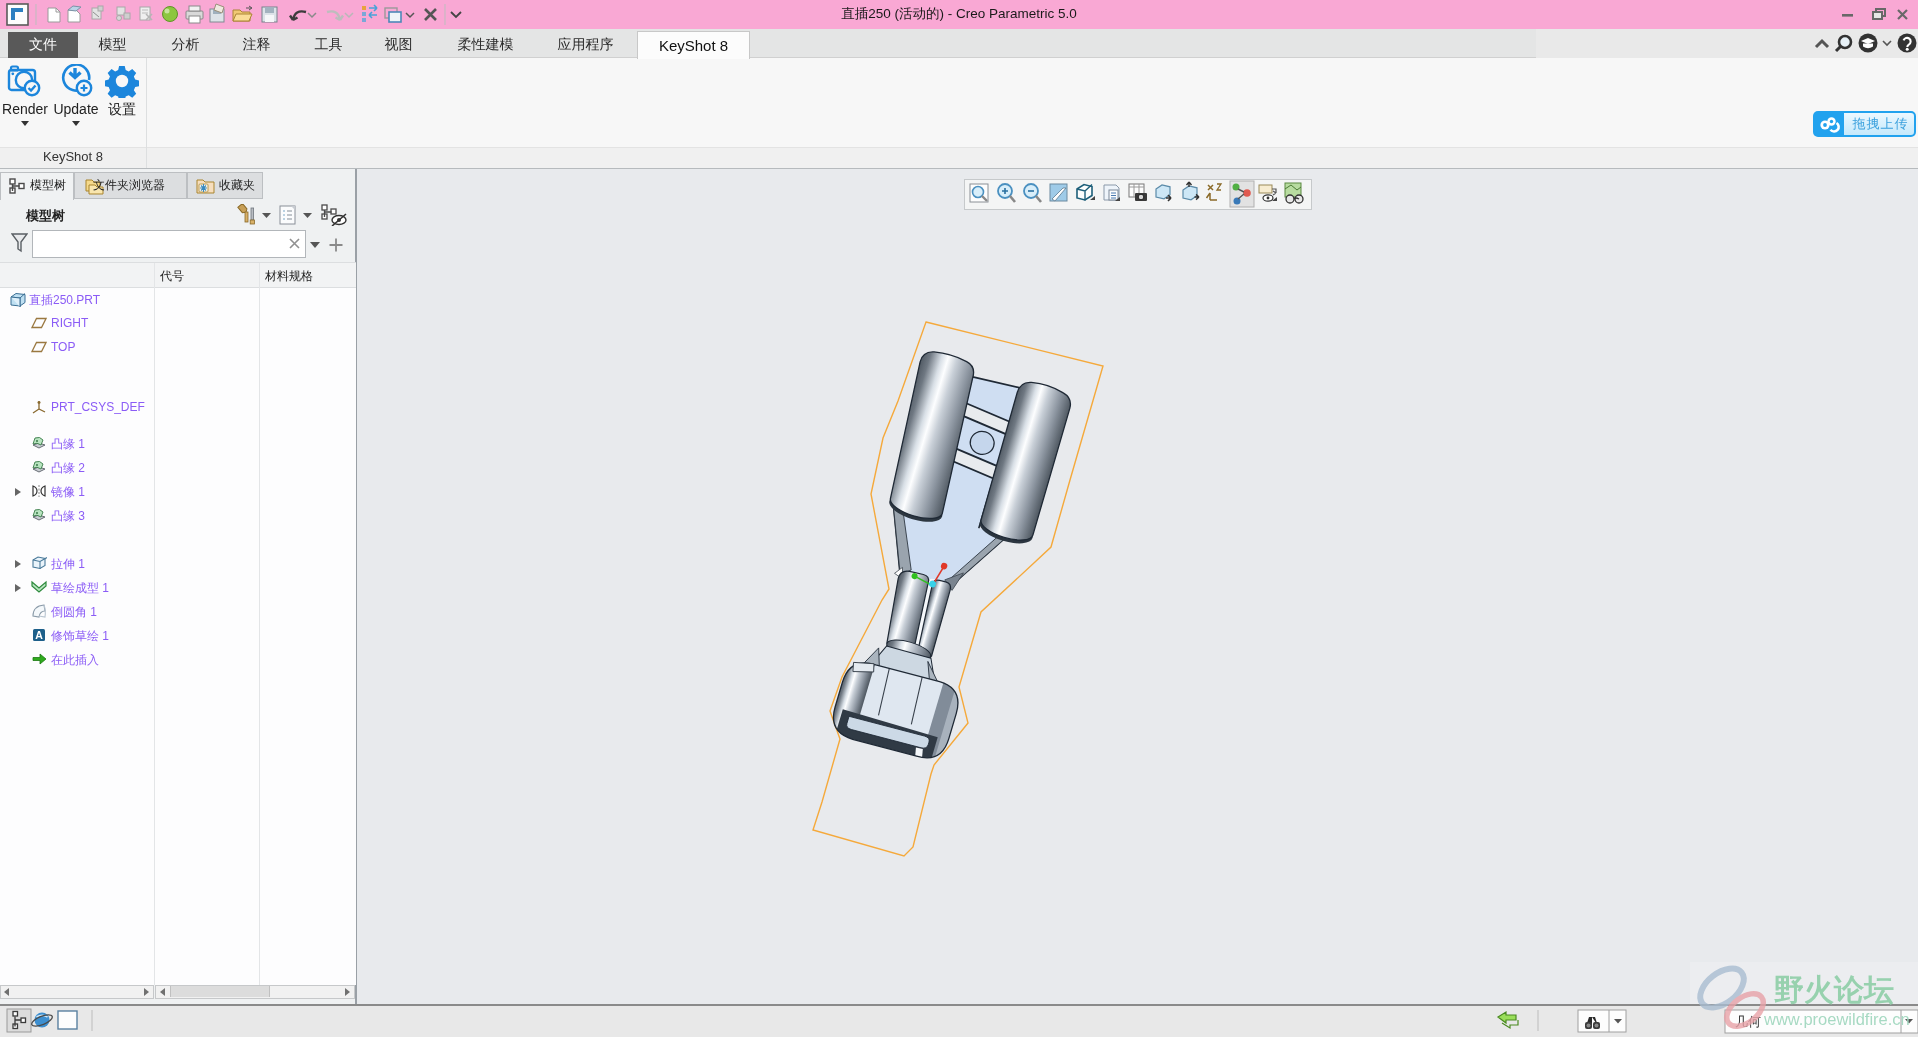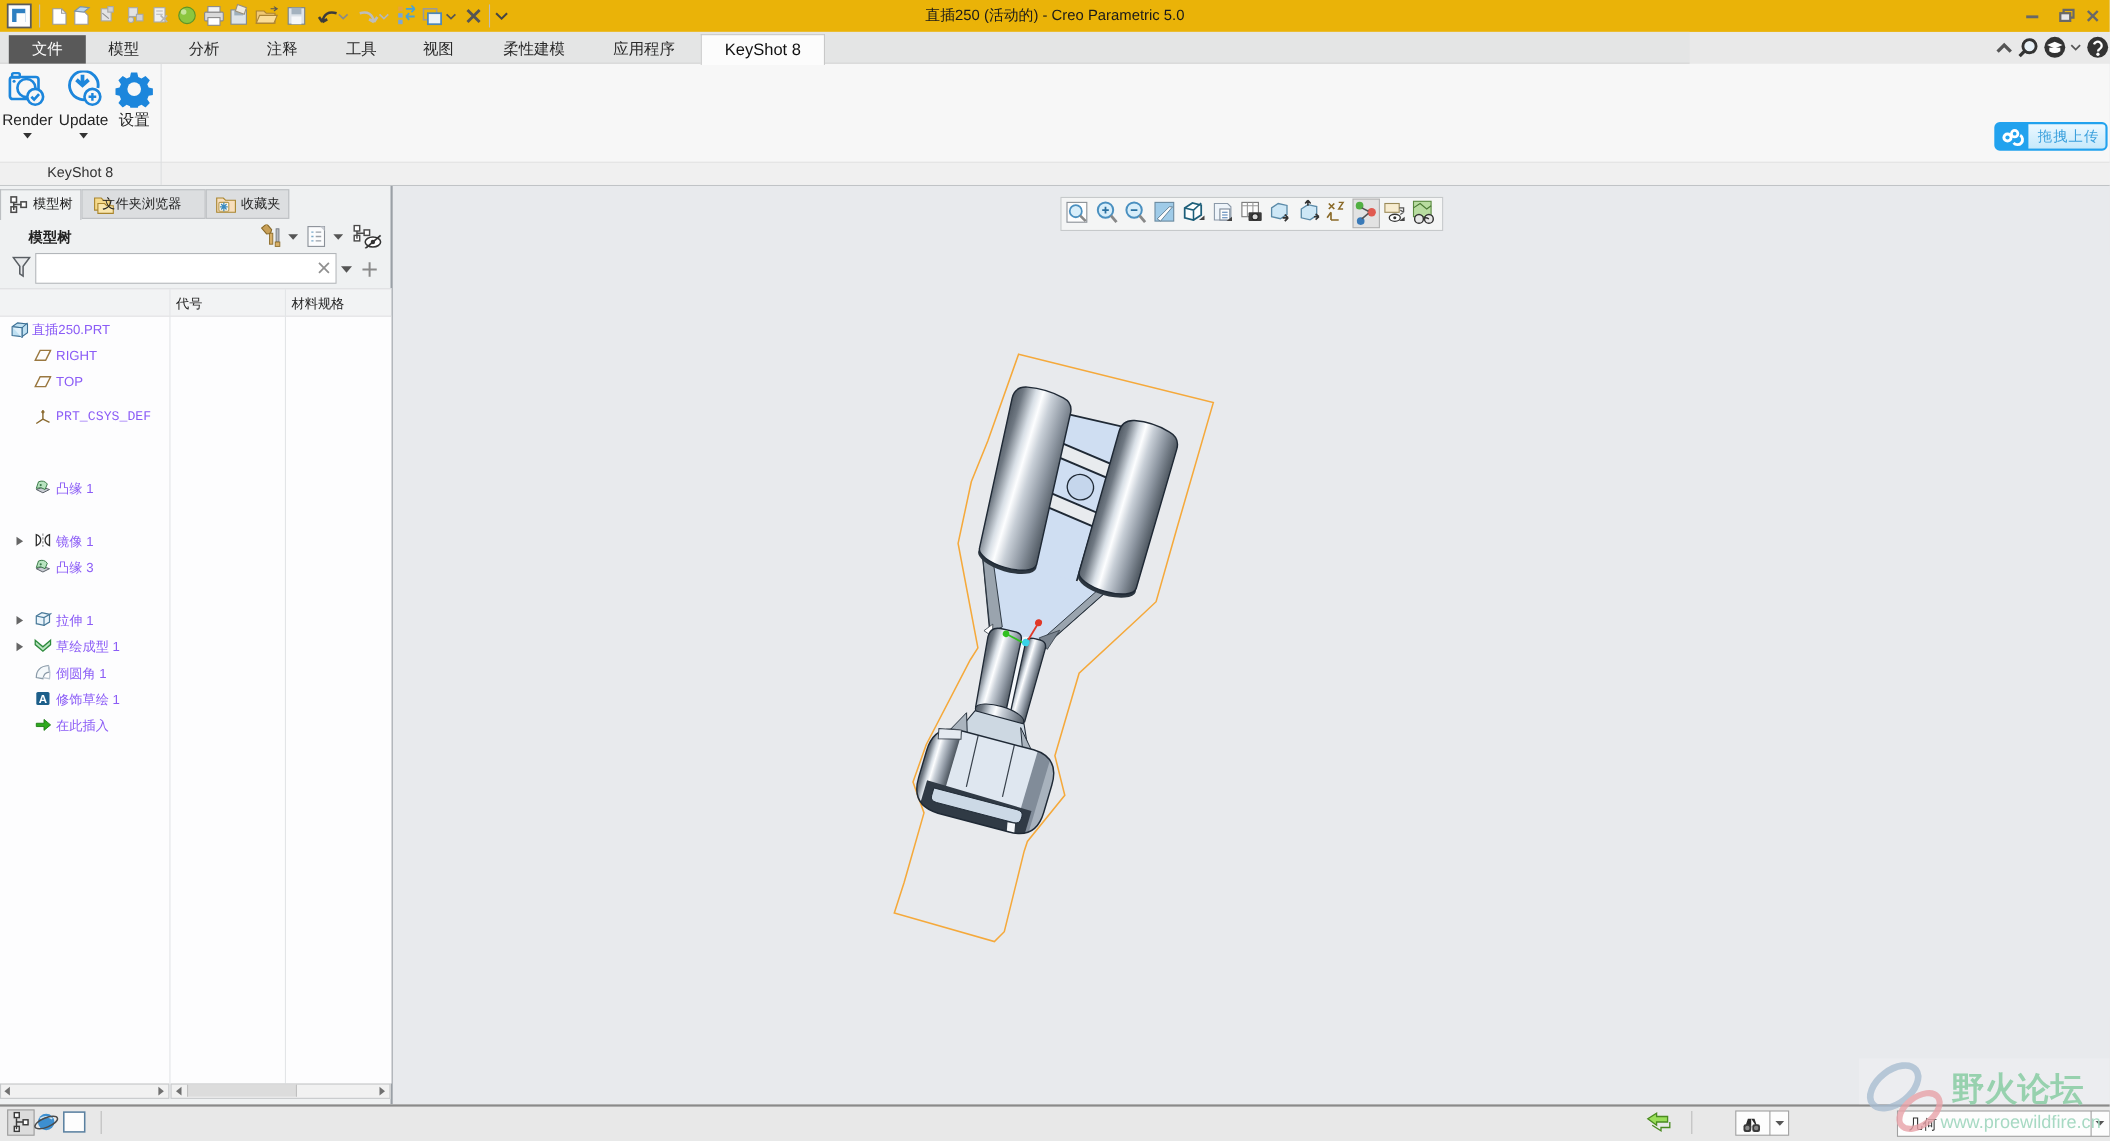--- a/index.html
+++ b/index.html
@@ -1,19 +1,19 @@
 <!DOCTYPE html>
 <html><head>
 <meta charset="utf-8">
 <style>
 * { margin:0; padding:0; box-sizing:border-box; }
 html,body { width:1918px; height:1037px; overflow:hidden; font-family:"Liberation Sans",sans-serif; }
 body { position:relative; background:#e9e9e9; }
 
-#titlebar { position:absolute; left:0; top:0; width:1918px; height:29px; background:#eab308; }
+#titlebar { position:absolute; left:0; top:0; width:1918px; height:29px; background:#f9a8d4; }
 #title { position:absolute; left:0; top:0; width:1918px; text-align:center; font-size:13.5px; color:#1a1a1a; line-height:27px; }
 #qat { position:absolute; left:0; top:0; height:29px; }
 .winbtn { position:absolute; top:0; }
 
 #tabbar { position:absolute; left:0; top:29px; width:1536px; height:29px; background:#e4e5e5; border-bottom:1px solid #d0d0d0; }
 .tab { position:absolute; top:2px; height:27px; line-height:27px; font-size:14px; color:#2a2a2a; text-align:center; }
 .tab.file { background:#595959; color:#fff; top:3px; height:26px; line-height:25px;}
 .tab.active { background:#fcfcfc; border:1px solid #c8c8c8; border-bottom:none; color:#111; font-size:15px; height:28px; z-index:5; }
 
 #ribbon { position:absolute; left:0; top:58px; width:1918px; height:111px; background:#f7f7f7; border-bottom:1px solid #b6babd; }
@@ -373,37 +373,45 @@
             <path d="M1 12.5 L5.5 3.5 H15 L10.5 12.5 Z" fill="none" stroke="#9a7840" stroke-width="1.3"></path>
           </svg>
           <span class="lbl" style="left:51px;">RIGHT</span>
         </div>
       <div class="trow" style="top:48px;">
           <svg style="left:31px;" width="16" height="16" viewBox="0 0 16 16">
             <path d="M1 12.5 L5.5 3.5 H15 L10.5 12.5 Z" fill="none" stroke="#9a7840" stroke-width="1.3"></path>
           </svg>
           <span class="lbl" style="left:51px;">TOP</span>
         </div>
-      <div class="trow" style="top:80px;font-family:Liberation Mono, monospace;">
+      <div class="trow" style="top:108px;">
           <svg style="left:31px;" width="16" height="16" viewBox="0 0 16 16">
             <g stroke="#8a6a30" stroke-width="1.3" fill="none">
               <path d="M8 2 v8 l-6 4"></path>
               <path d="M8 10 l6 3"></path>
               <path d="M6.5 3.5 h3 M8 2 v3"></path>
             </g>
           </svg>
           <span class="lbl" style="left:51px;">PRT_CSYS_DEF</span>
         </div>
       <div class="trow" style="top:144px;">
           <svg style="left:31px;" width="16" height="16" viewBox="0 0 16 16">
             <path d="M2 10 l6 -2 6 2 -6 3 z" fill="#c8ccd2" stroke="#5a6068" stroke-width="0.9"></path>
             <path d="M4 3 q5 -2 8 2 l-2 5 q-4 -3 -8 -1 z" fill="#b8e4c0" stroke="#3a7a48" stroke-width="0.9"></path>
             <circle cx="6" cy="6" r="1" fill="#3a7a48"></circle>
           </svg>
           <span class="lbl" style="left:51px;">凸缘 1</span>
+        </div>
+      <div class="trow" style="top:168px;">
+          <svg style="left:31px;" width="16" height="16" viewBox="0 0 16 16">
+            <path d="M2 10 l6 -2 6 2 -6 3 z" fill="#c8ccd2" stroke="#5a6068" stroke-width="0.9"></path>
+            <path d="M4 3 q5 -2 8 2 l-2 5 q-4 -3 -8 -1 z" fill="#b8e4c0" stroke="#3a7a48" stroke-width="0.9"></path>
+            <circle cx="6" cy="6" r="1" fill="#3a7a48"></circle>
+          </svg>
+          <span class="lbl" style="left:51px;">凸缘 2</span>
         </div>
       <div class="trow" style="top:192px;">
           <span class="exp"></span>
           <svg style="left:31px;" width="16" height="16" viewBox="0 0 16 16">
             <path d="M2 3 q4 1.5 4 5 t-4 5 z" fill="#fff" stroke="#333" stroke-width="1.2"></path>
             <path d="M14 3 q-4 1.5 -4 5 t4 5 z" fill="#fff" stroke="#333" stroke-width="1.2"></path>
             <line x1="8" y1="2" x2="8" y2="14" stroke="#888" stroke-dasharray="2 1.5"></line>
           </svg>
           <span class="lbl" style="left:51px;">镜像 1</span>
         </div>

